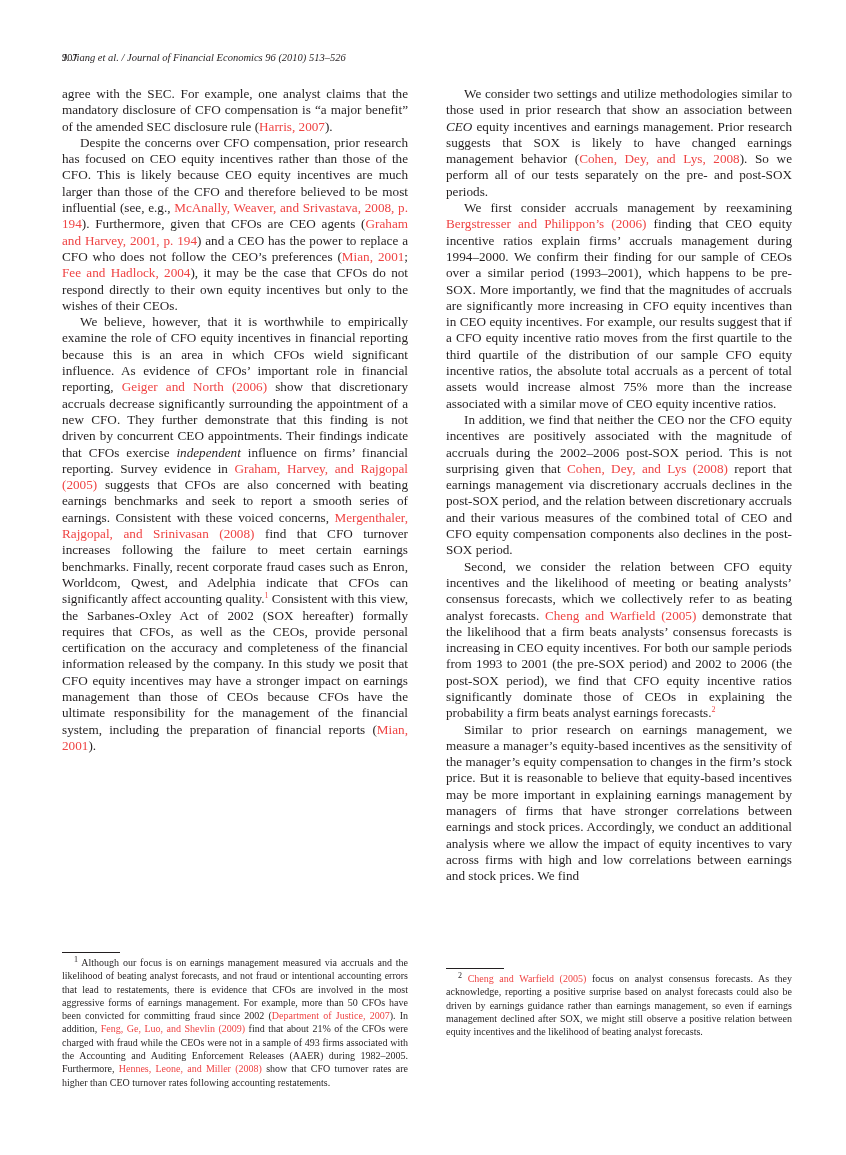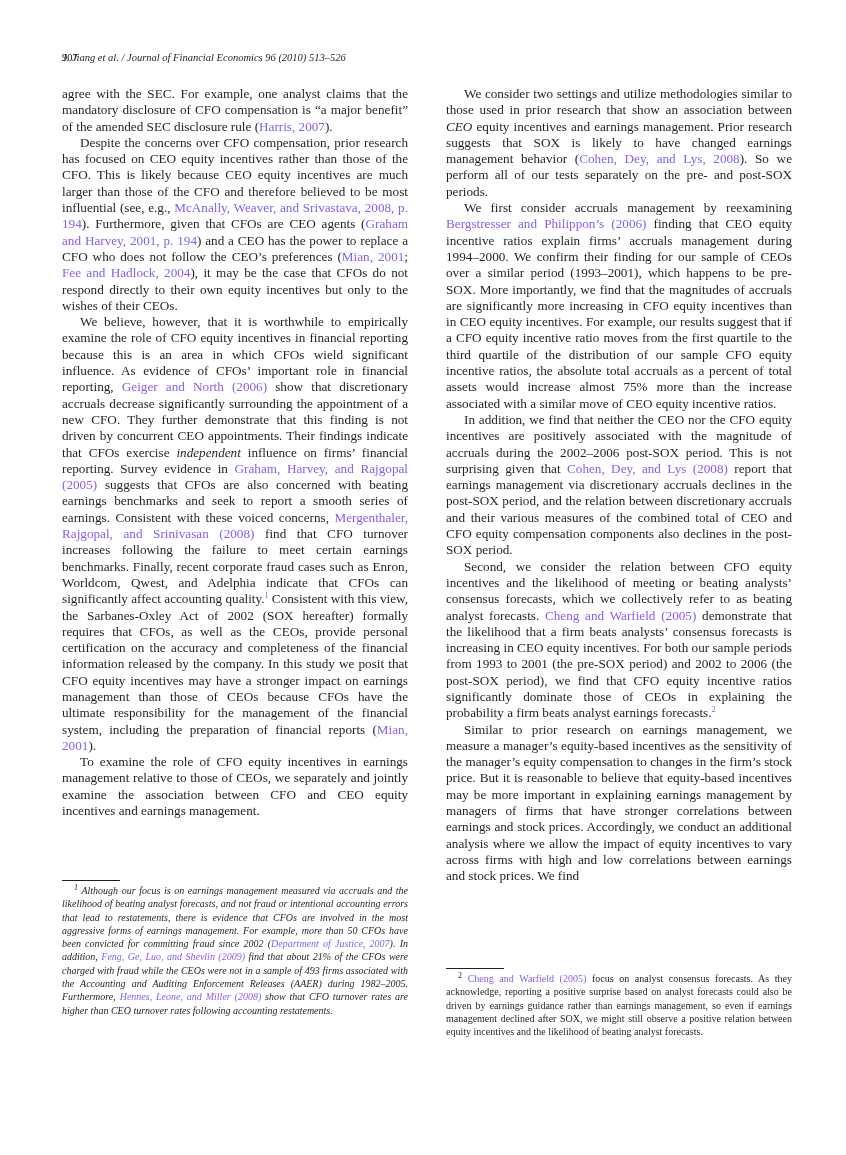--- a/index.html
+++ b/index.html
@@ -8,43 +8,42 @@
   .header { position: absolute; top: 52px; left: 62px; width: 728px; height: 16px;
             font-size: 10.5px; }
   .page-num { position: absolute; left: 0; top: 0; }
   .running-title { position: absolute; left: 0; right: 0; text-align: left; font-style: italic; }
   .col { position: absolute; top: 86px; width: 346px; font-size: 13.2px; line-height: 16.3px;
          text-align: justify; hyphens: manual; }
   .col.left { left: 62px; }
   .col.right { left: 446px; }
   .col p { margin: 0; text-indent: 0; }
   .col p.indent { text-indent: 18px; }
-  a.cite { color: #8b5cf6; text-decoration: none; }
+  a.cite { color: #ef4444; text-decoration: none; }
   sup { font-size: 8px; line-height: 0; vertical-align: super; }
   .fn-block { position: absolute; width: 346px; font-size: 10px; line-height: 13.3px;
               text-align: justify; }
-  .fn-block.left { left: 62px; top: 880px; font-style: italic; }
+  .fn-block.left { left: 62px; top: 952px; }
   .fn-block.right { left: 446px; top: 968px; }
   .fn-rule { width: 58px; height: 0; border-top: 1px solid #231f20; margin-bottom: 3px; }
   .fn-block p { margin: 0; text-indent: 12px; }
   em { }
 </style>
 </head>
 <body>
 
 <div class="header">
   <span class="page-num">907</span>
   <span class="running-title">J. Jiang et al. / Journal of Financial Economics 96 (2010) 513–526</span>
 </div>
 
 <div class="col left">
   <p><span>agree with the SEC. For example, one analyst claims that the mandatory disclosure of CFO compensation is “a major benefit” of the amended SEC disclosure rule (</span><a class="cite" href="#">Harris, 2007</a><span>).</span></p>
   <p class="indent"><span>Despite the concerns over CFO compensation, prior research has focused on CEO equity incentives rather than those of the CFO. This is likely because CEO equity incentives are much larger than those of the CFO and therefore believed to be most influential (see, e.g., </span><a class="cite" href="#">McAnally, Weaver, and Srivastava, 2008, p. 194</a><span>). Furthermore, given that CFOs are CEO agents (</span><a class="cite" href="#">Graham and Harvey, 2001, p. 194</a><span>) and a CEO has the power to replace a CFO who does not follow the CEO’s preferences (</span><a class="cite" href="#">Mian, 2001</a><span>; </span><a class="cite" href="#">Fee and Hadlock, 2004</a><span>), it may be the case that CFOs do not respond directly to their own equity incentives but only to the wishes of their CEOs.</span></p>
   <p class="indent"><span>We believe, however, that it is worthwhile to empirically examine the role of CFO equity incentives in financial reporting because this is an area in which CFOs wield significant influence. As evidence of CFOs’ important role in financial reporting, </span><a class="cite" href="#">Geiger and North (2006)</a><span> show that discretionary accruals decrease significantly surrounding the appointment of a new CFO. They further demonstrate that this finding is not driven by concurrent CEO appointments. Their findings indicate that CFOs exercise </span><em>independent</em><span> influence on firms’ financial reporting. Survey evidence in </span><a class="cite" href="#">Graham, Harvey, and Rajgopal (2005)</a><span> suggests that CFOs are also concerned with beating earnings benchmarks and seek to report a smooth series of earnings. Consistent with these voiced concerns, </span><a class="cite" href="#">Mergenthaler, Rajgopal, and Srinivasan (2008)</a><span> find that CFO turnover increases following the failure to meet certain earnings benchmarks. Finally, recent corporate fraud cases such as Enron, Worldcom, Qwest, and Adelphia indicate that CFOs can significantly affect accounting quality.</span><sup><a class="cite" href="#">1</a></sup><span> Consistent with this view, the Sarbanes-Oxley Act of 2002 (SOX hereafter) formally requires that CFOs, as well as the CEOs, provide personal certification on the accuracy and completeness of the financial information released by the company. In this study we posit that CFO equity incentives may have a stronger impact on earnings management than those of CEOs because CFOs have the ultimate responsibility for the management of the financial system, including the preparation of financial reports (</span><a class="cite" href="#">Mian, 2001</a><span>).</span></p>
-  <p class="indent"><span>To examine the role of CFO equity incentives in earnings management relative to those of CEOs, we separately and jointly examine the association between CFO and CEO equity incentives and earnings management.</span></p>
 </div>
 
 <div class="col right">
   <p class="indent"><span>We consider two settings and utilize methodologies similar to those used in prior research that show an association between </span><em>CEO</em><span> equity incentives and earnings management. Prior research suggests that SOX is likely to have changed earnings management behavior (</span><a class="cite" href="#">Cohen, Dey, and Lys, 2008</a><span>). So we perform all of our tests separately on the pre- and post-SOX periods.</span></p>
   <p class="indent"><span>We first consider accruals management by reexamining </span><a class="cite" href="#">Bergstresser and Philippon’s (2006)</a><span> finding that CEO equity incentive ratios explain firms’ accruals management during 1994–2000. We confirm their finding for our sample of CEOs over a similar period (1993–2001), which happens to be pre-SOX. More importantly, we find that the magnitudes of accruals are significantly more increasing in CFO equity incentives than in CEO equity incentives. For example, our results suggest that if a CFO equity incentive ratio moves from the first quartile to the third quartile of the distribution of our sample CFO equity incentive ratios, the absolute total accruals as a percent of total assets would increase almost 75% more than the increase associated with a similar move of CEO equity incentive ratios.</span></p>
   <p class="indent"><span>In addition, we find that neither the CEO nor the CFO equity incentives are positively associated with the magnitude of accruals during the 2002–2006 post-SOX period. This is not surprising given that </span><a class="cite" href="#">Cohen, Dey, and Lys (2008)</a><span> report that earnings management via discretionary accruals declines in the post-SOX period, and the relation between discretionary accruals and their various measures of the combined total of CEO and CFO equity compensation components also declines in the post-SOX period.</span></p>
   <p class="indent"><span>Second, we consider the relation between CFO equity incentives and the likelihood of meeting or beating analysts’ consensus forecasts, which we collectively refer to as beating analyst forecasts. </span><a class="cite" href="#">Cheng and Warfield (2005)</a><span> demonstrate that the likelihood that a firm beats analysts’ consensus forecasts is increasing in CEO equity incentives. For both our sample periods from 1993 to 2001 (the pre-SOX period) and 2002 to 2006 (the post-SOX period), we find that CFO equity incentive ratios significantly dominate those of CEOs in explaining the probability a firm beats analyst earnings forecasts.</span><sup><a class="cite" href="#">2</a></sup></p>
   <p class="indent"><span>Similar to prior research on earnings management, we measure a manager’s equity-based incentives as the sensitivity of the manager’s equity compensation to changes in the firm’s stock price. But it is reasonable to believe that equity-based incentives may be more important in explaining earnings management by managers of firms that have stronger correlations between earnings and stock prices. Accordingly, we conduct an additional analysis where we allow the impact of equity incentives to vary across firms with high and low correlations between earnings and stock prices. We find</span></p>
 </div>
 

